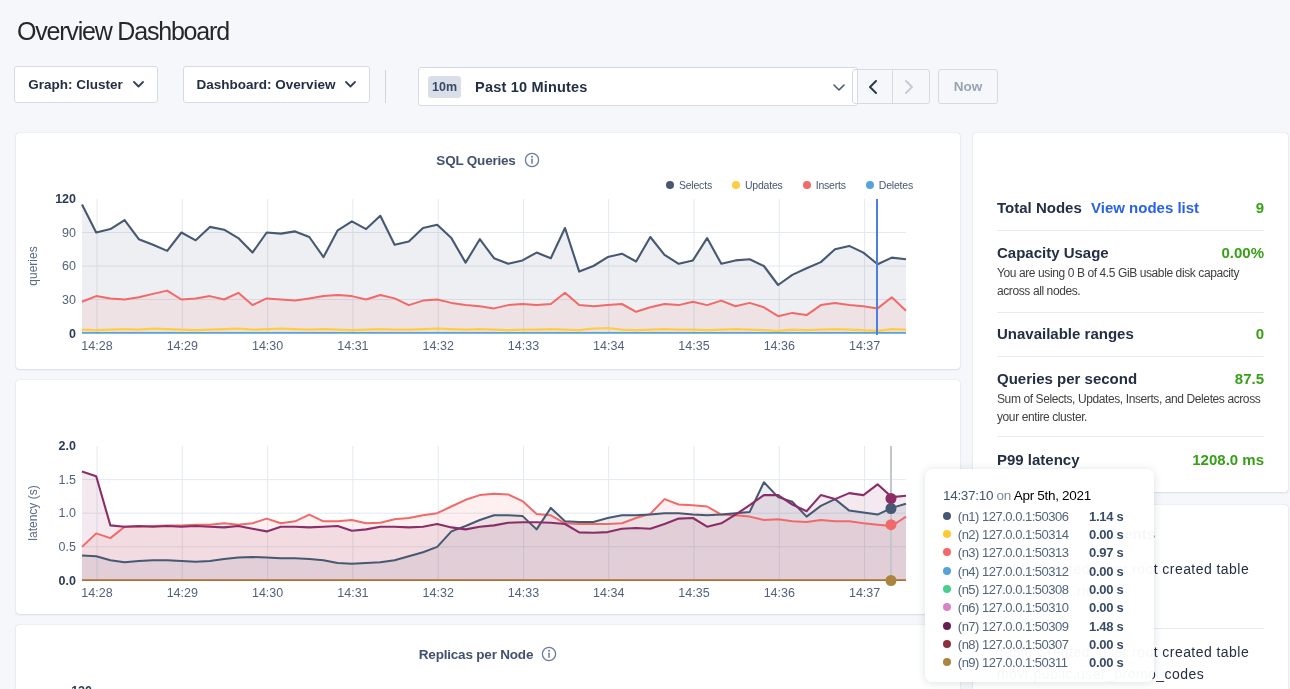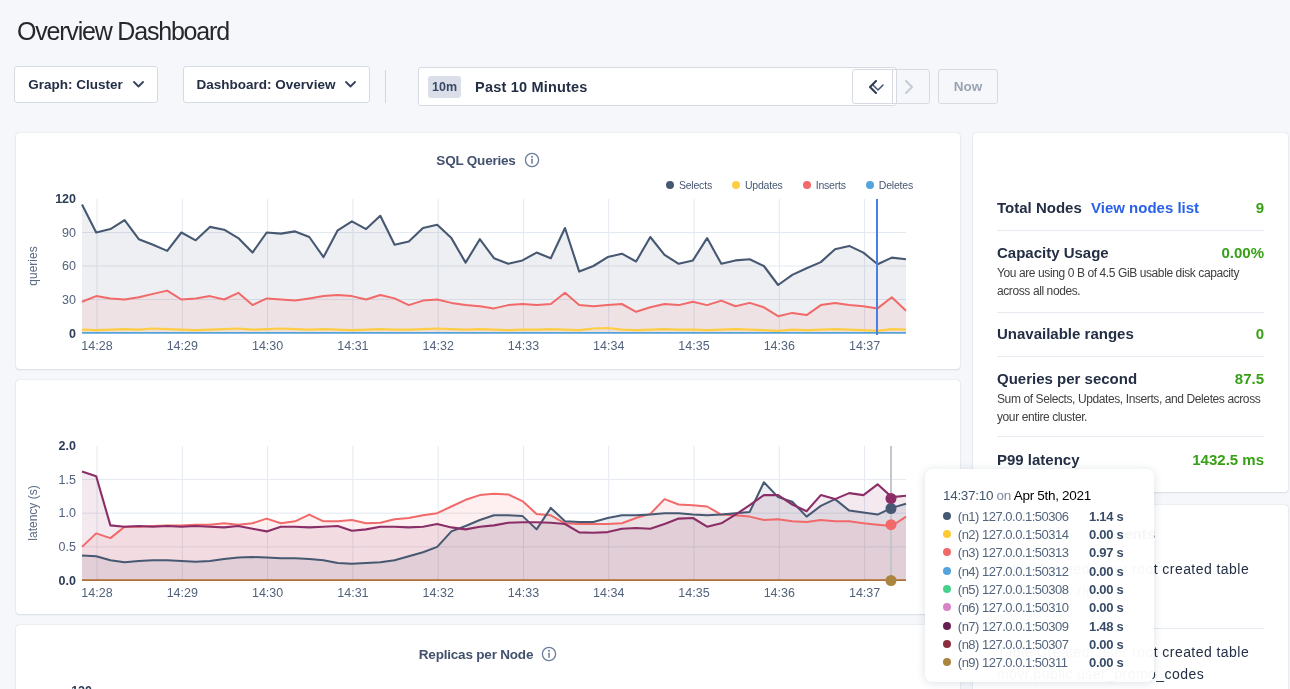--- a/index.html
+++ b/index.html
@@ -15,21 +15,21 @@
 
 </style></head><body>
 <div class="abs" style="left:17px;top:19px;font-size:25px;line-height:25px;letter-spacing:-1.2px;color:#24272c;">Overview Dashboard</div>
 <div class="btn" style="left:14px;top:66px;width:144px;height:37px;">Graph: Cluster<svg width="11" height="7" viewBox="0 0 11 7" style="margin-left:10px">
       <polyline points="1,1 5.5,5.5 10,1" fill="none" stroke="#36415a" stroke-width="1.8" stroke-linecap="round" stroke-linejoin="round"></polyline>
     </svg></div>
 <div class="btn" style="left:183px;top:66px;width:187px;height:37px;">Dashboard: Overview<svg width="11" height="7" viewBox="0 0 11 7" style="margin-left:10px">
       <polyline points="1,1 5.5,5.5 10,1" fill="none" stroke="#36415a" stroke-width="1.8" stroke-linecap="round" stroke-linejoin="round"></polyline>
     </svg></div>
 <div class="abs" style="left:385px;top:70px;width:1px;height:33px;background:#d0d6df;"></div>
-<div class="btn" style="left:418px;top:67px;width:479px;height:39px;justify-content:flex-start;">
+<div class="btn" style="left:418px;top:67px;width:440px;height:39px;justify-content:flex-start;">
     <span style="display:inline-block;background:#d9dee9;border-radius:3px;color:#394a66;font-size:12.5px;font-weight:bold;padding:4px 4px;margin-left:9px;">10m</span>
     <span style="margin-left:14px;font-size:14.5px;letter-spacing:0.2px;">Past 10 Minutes</span>
     <svg width="12" height="8" viewBox="0 0 12 8" style="position:absolute;right:12px;top:16px">
       <polyline points="1,1 6,6 11,1" fill="none" stroke="#4a5a74" stroke-width="1.6" stroke-linecap="round" stroke-linejoin="round"></polyline>
     </svg>
   </div>
 <div class="btn" style="left:852px;top:69px;width:78px;height:35px;background:transparent;">
     <svg width="9" height="14" viewBox="0 0 9 14" style="position:absolute;left:15px;top:10px">
       <polyline points="8,1 2,7 8,13" fill="none" stroke="#2c3a52" stroke-width="2" stroke-linecap="round" stroke-linejoin="round"></polyline>
     </svg>
@@ -163,21 +163,21 @@
     </div>
 <div class="divider" style="left:24px;top:223px;width:267px;"></div>
 <div class="srow" style="top:237px;">
       <span>Queries per second</span>
       <span class="green">87.5</span>
     </div>
 <div class="gray" style="top:257px;">Sum of Selects, Updates, Inserts, and Deletes across your entire cluster.</div>
 <div class="divider" style="left:24px;top:303px;width:267px;"></div>
 <div class="srow" style="top:318px;">
       <span>P99 latency</span>
-      <span class="green">1432.5 ms</span>
+      <span class="green">1208.0 ms</span>
     </div>
 </div>
 <div class="card" style="left:973px;top:505px;width:315px;height:200px;">
 <div class="ctitle" style="top:20px;">Events</div>
 <div class="abs" style="left:24px;top:53px;width:267px;font-size:14px;letter-spacing:0.45px;color:#242f45;line-height:22px;">Table Created: user root created table movr.public.rides</div>
 <div class="abs" style="left:24px;top:101px;font-size:12px;color:#6b7a93;">2 minutes ago</div>
 <div class="divider" style="left:24px;top:123px;width:267px;"></div>
 <div class="abs" style="left:24px;top:136px;width:267px;font-size:14px;letter-spacing:0.45px;color:#242f45;line-height:22px;">Table Created: user root created table movr.public.user_promo_codes</div>
 </div>
 <div class="abs" style="left:925px;top:469px;width:229px;height:213px;background:rgba(255,255,255,0.96);border-radius:8px;box-shadow:0 1px 8px rgba(40,60,90,0.16);z-index:5;">

